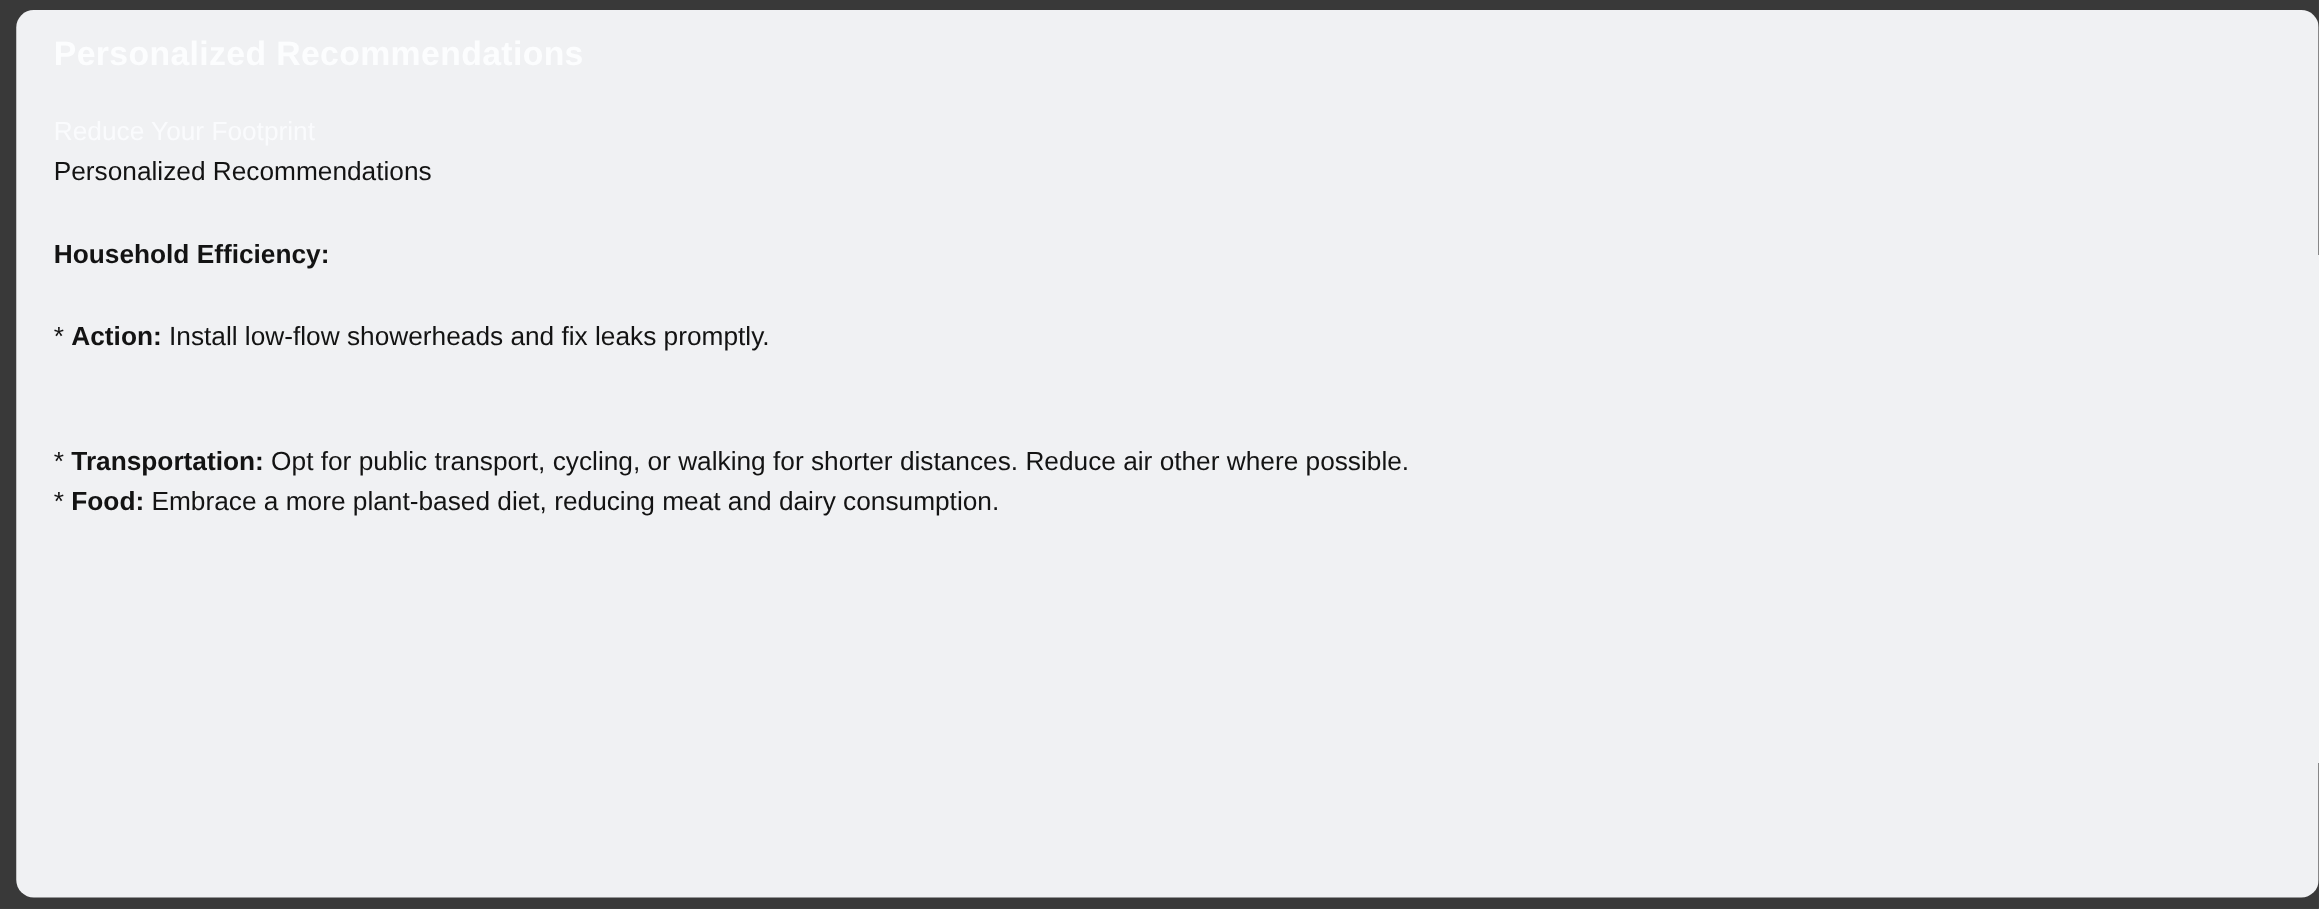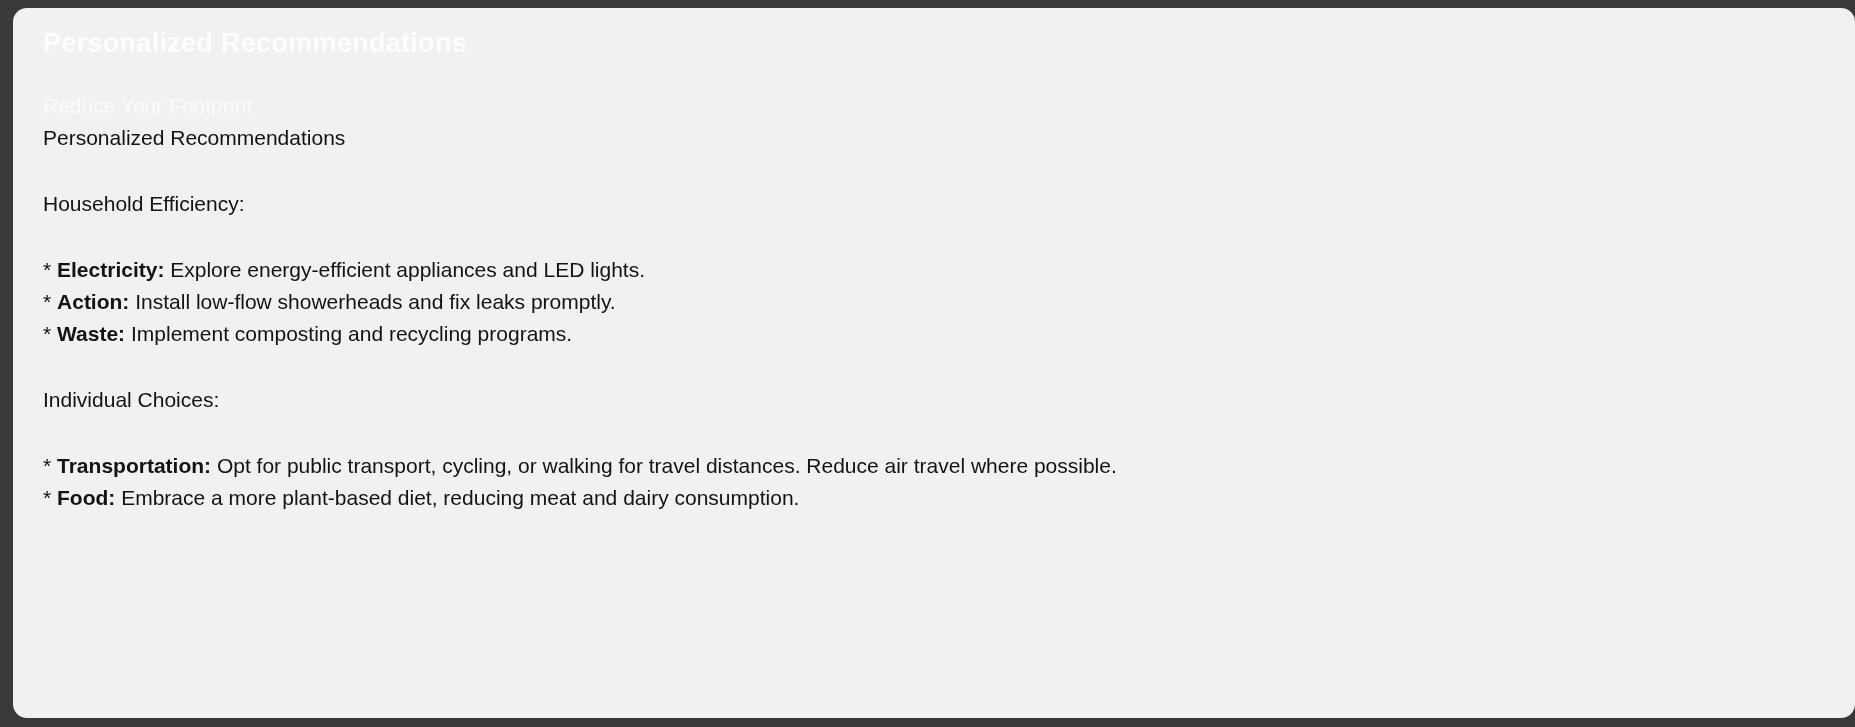--- a/index.html
+++ b/index.html
@@ -37,21 +37,21 @@
   }
   .line {
     font-size: 21px;
     line-height: 32px;
     color: var(--body-text, #131313);
   }
   .line.white {
     color: var(--subtitle-text, #fafbfd);
   }
   .section-title {
-    font-weight: 400;
+    font-weight: 700;
   }
   .bold {
     font-weight: 700;
   }
   .gap {
     height: 34px;
   }
 </style>
 </head>
 <body>
@@ -64,42 +64,31 @@
 
       <div class="line white">Reduce Your Footprint</div>
       <div class="line">Personalized Recommendations</div>
 
       <div class="gap"></div>
       <div class="line section-title">Household Efficiency:</div>
       <div class="gap"></div>
 
       <div class="line">
         <span>*</span>
-        <span class="bold">Electricity:</span>
-        <span>Explore energy-efficient appliances and LED lights.</span>
-      </div>
-      <div class="line">
-        <span>*</span>
         <span class="bold">Action:</span>
         <span>Install low-flow showerheads and fix leaks promptly.</span>
       </div>
-      <div class="line">
-        <span>*</span>
-        <span class="bold">Waste:</span>
-        <span>Implement composting and recycling programs.</span>
-      </div>
 
       <div class="gap"></div>
-      <div class="line section-title">Individual Choices:</div>
       <div class="gap"></div>
 
       <div class="line">
         <span>*</span>
         <span class="bold">Transportation:</span>
-        <span>Opt for public transport, cycling, or walking for travel distances. Reduce air travel where possible.</span>
+        <span>Opt for public transport, cycling, or walking for shorter distances. Reduce air other where possible.</span>
       </div>
       <div class="line">
         <span>*</span>
         <span class="bold">Food:</span>
         <span>Embrace a more plant-based diet, reducing meat and dairy consumption.</span>
       </div>
 
       <div class="gap"></div>
       <div class="gap"></div>
 

